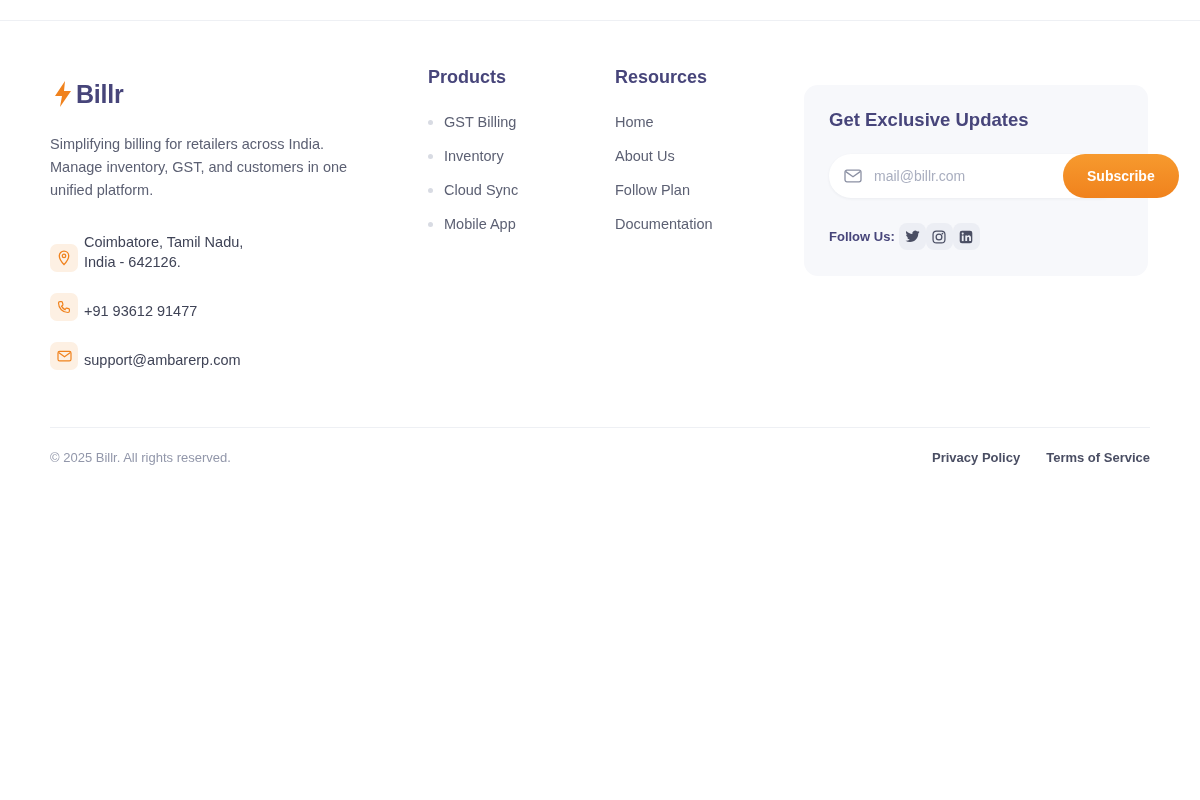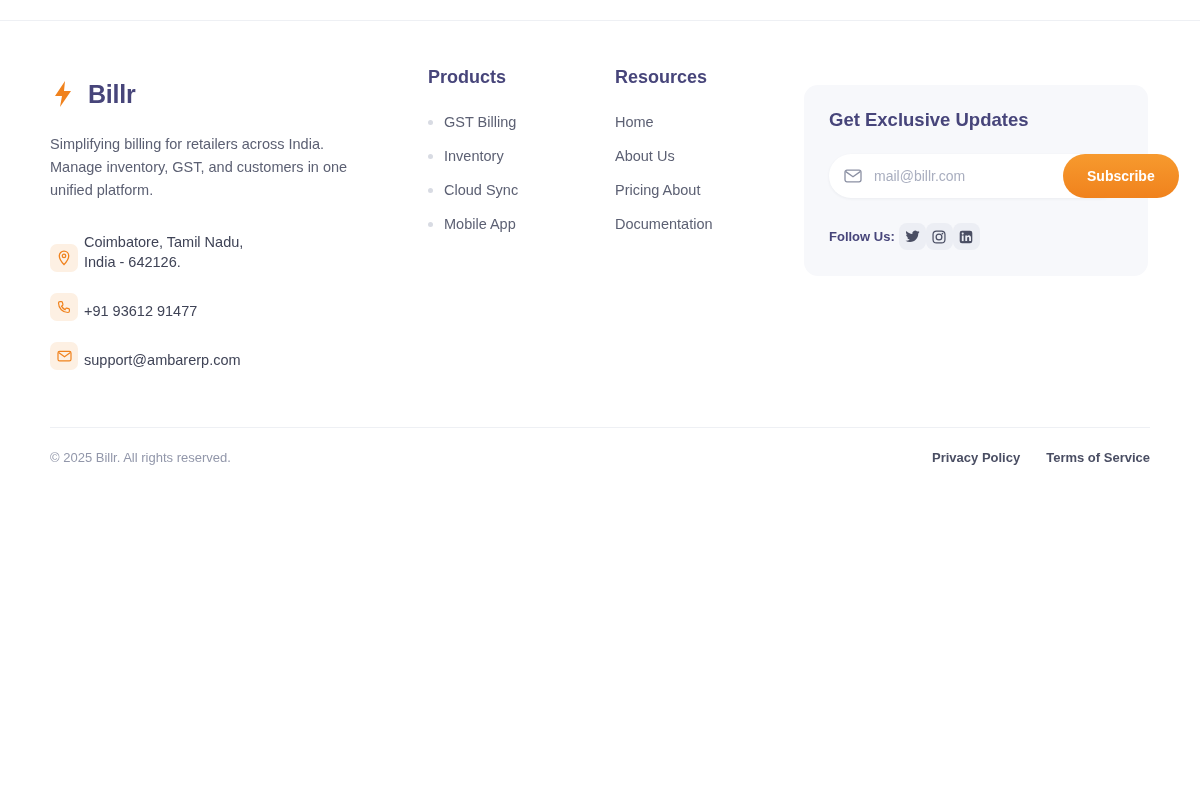--- a/index.html
+++ b/index.html
@@ -34,21 +34,20 @@
   }
   
   .brand-col {
     position: absolute;
     top: 58px; left: 0;
     width: 330px;
   }
   .brand-row {
     display: flex;
     align-items: center;
-    gap: 12px;
   }
   .logo-icon {
     width: 26px; height: 30px;
     display: flex; align-items: center; justify-content: center;
   }
   .brand-name {
     font-size: 25px;
     font-weight: bold;
     color: #47457a;
     letter-spacing: -0.2px;
@@ -294,21 +293,21 @@
         <div class="link-item">
           <span class="bullet"></span>
           <span>Mobile App</span>
         </div>
       </div>
 
       <div class="links-col col-resources">
         <div class="col-title">Resources</div>
         <a class="link-plain">Home</a>
         <a class="link-plain">About Us</a>
-        <a class="link-plain">Pricing About</a>
+        <a class="link-plain">Follow Plan</a>
         <a class="link-plain">Documentation</a>
       </div>
 
       <div class="news-card">
         <div class="news-title">Get Exclusive Updates</div>
 
         <div class="subscribe-row">
           <span class="mail-icon">
             <svg width="18" height="14" viewBox="0 0 18 14" aria-hidden="true">
               <rect x="1" y="1.2" width="16" height="11.6" rx="2" fill="none" stroke="#8b90a3" stroke-width="1.3"></rect>

